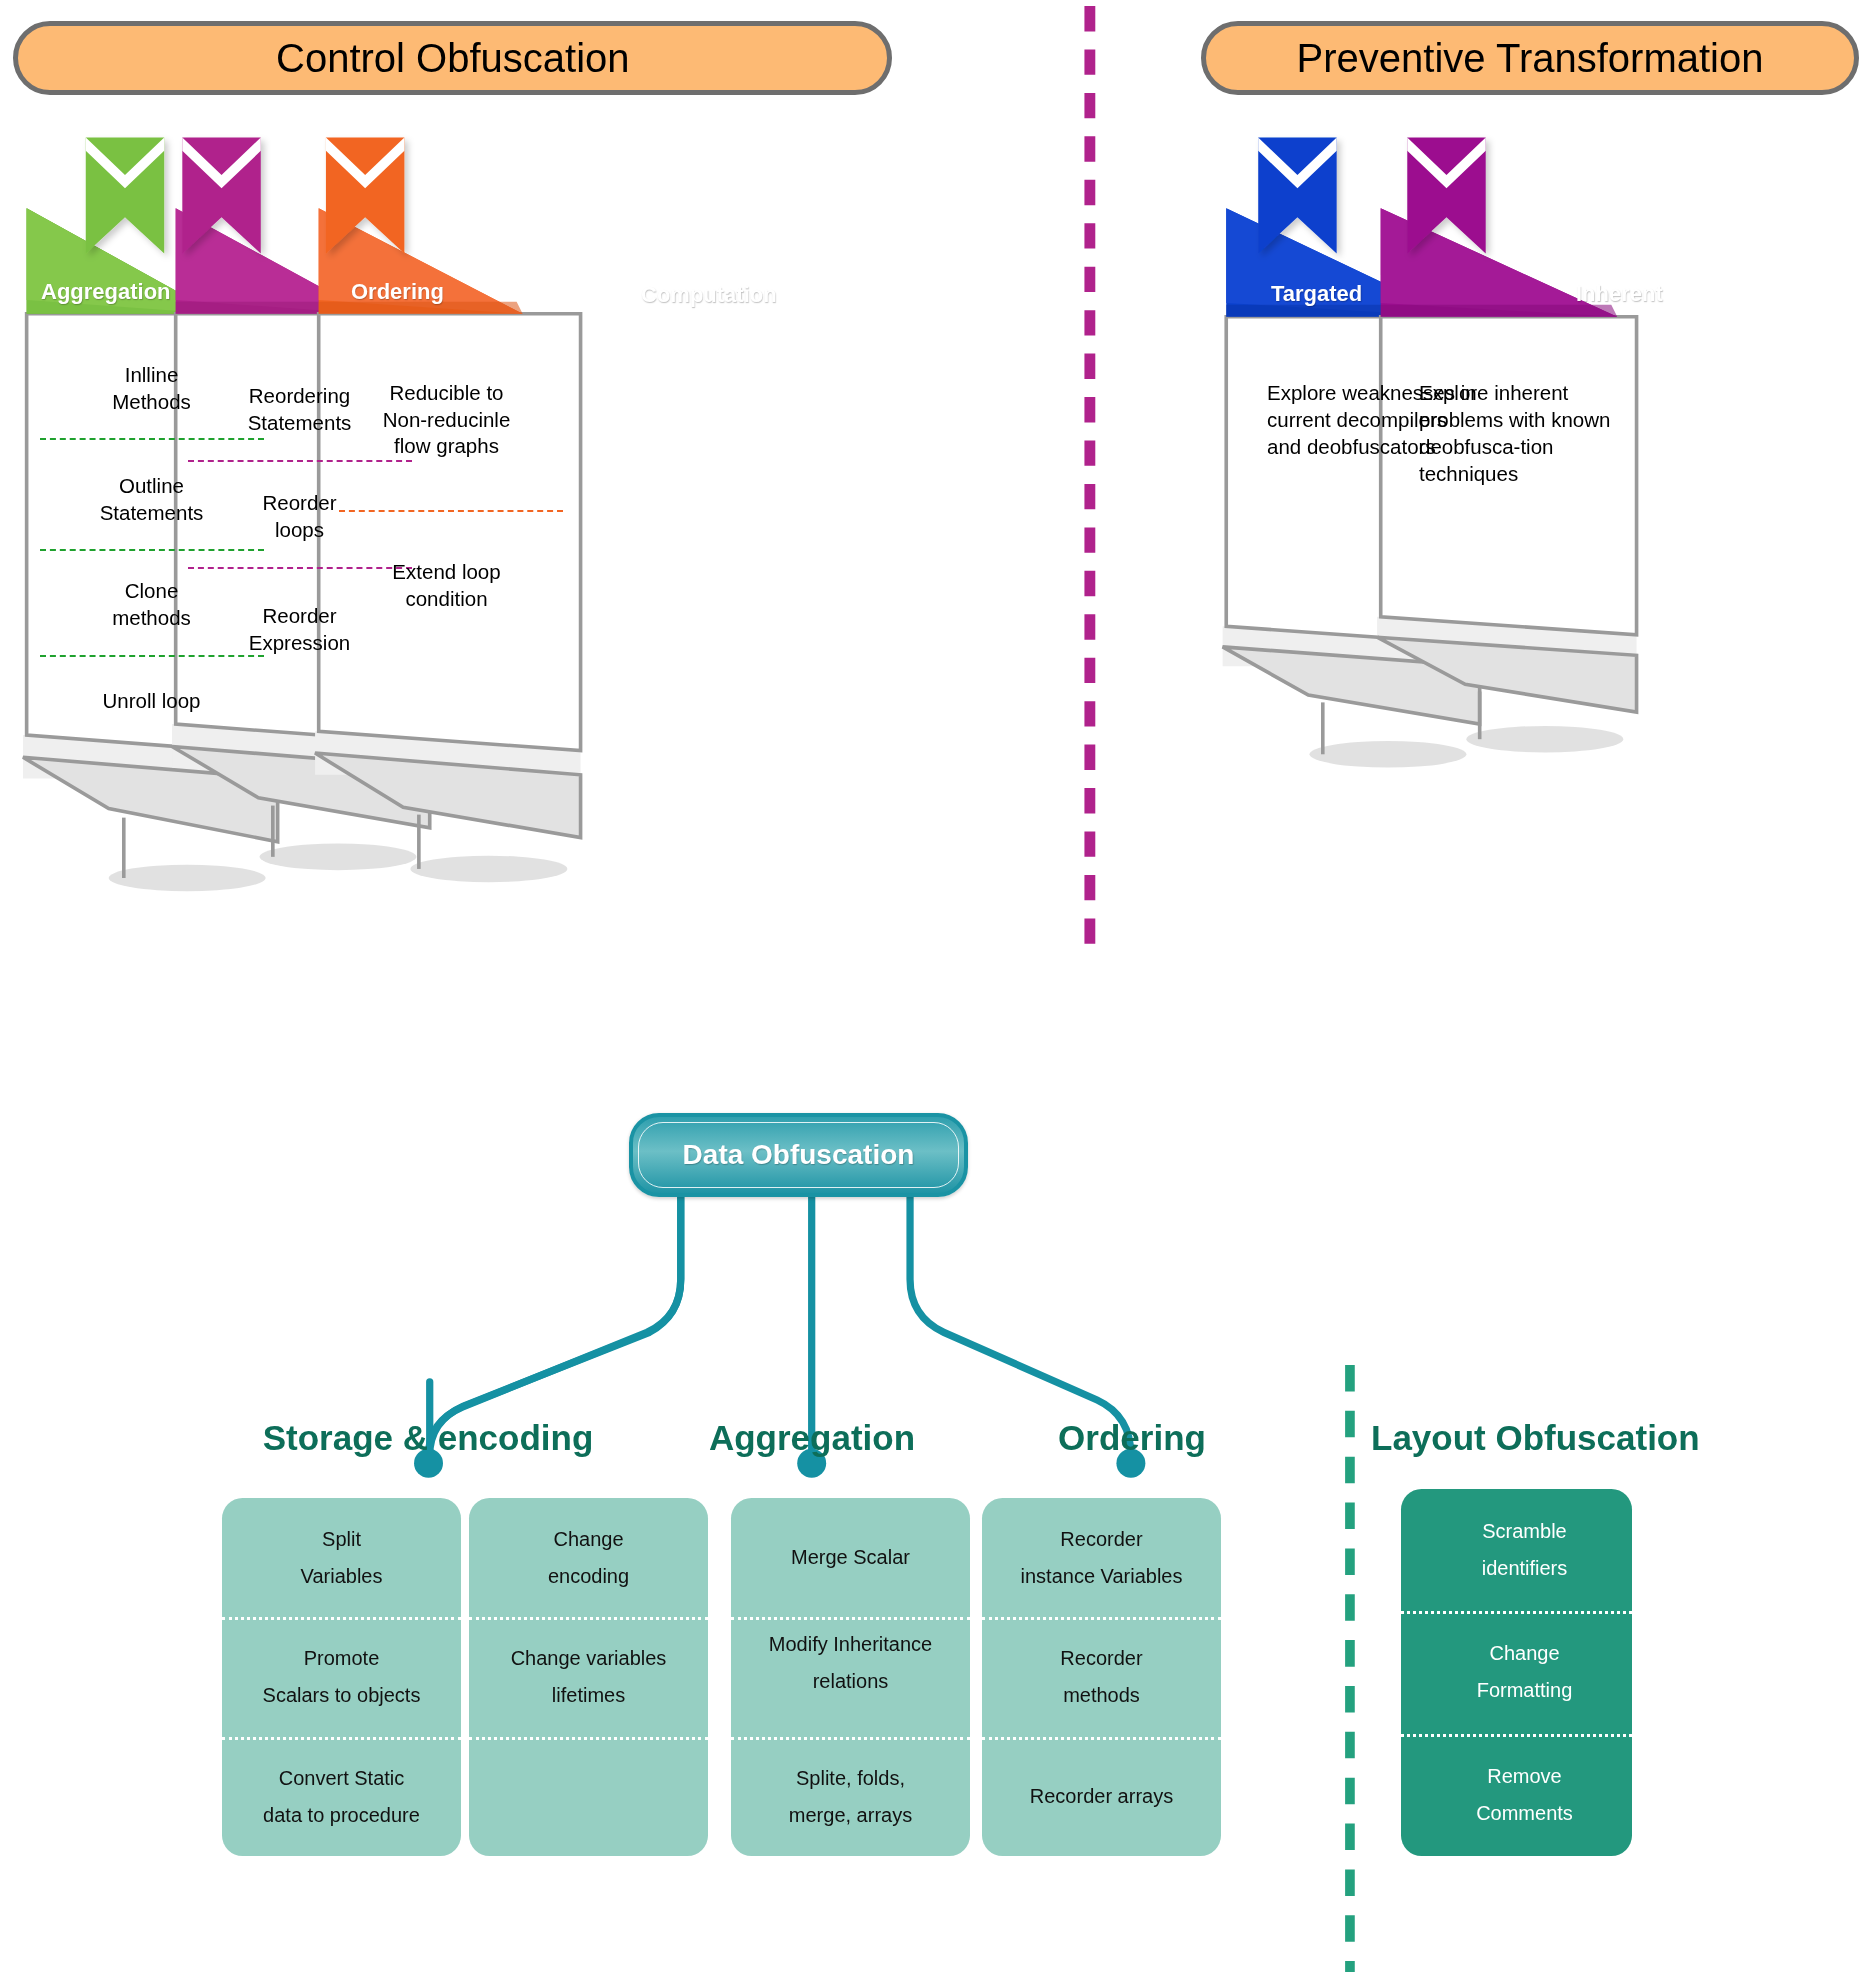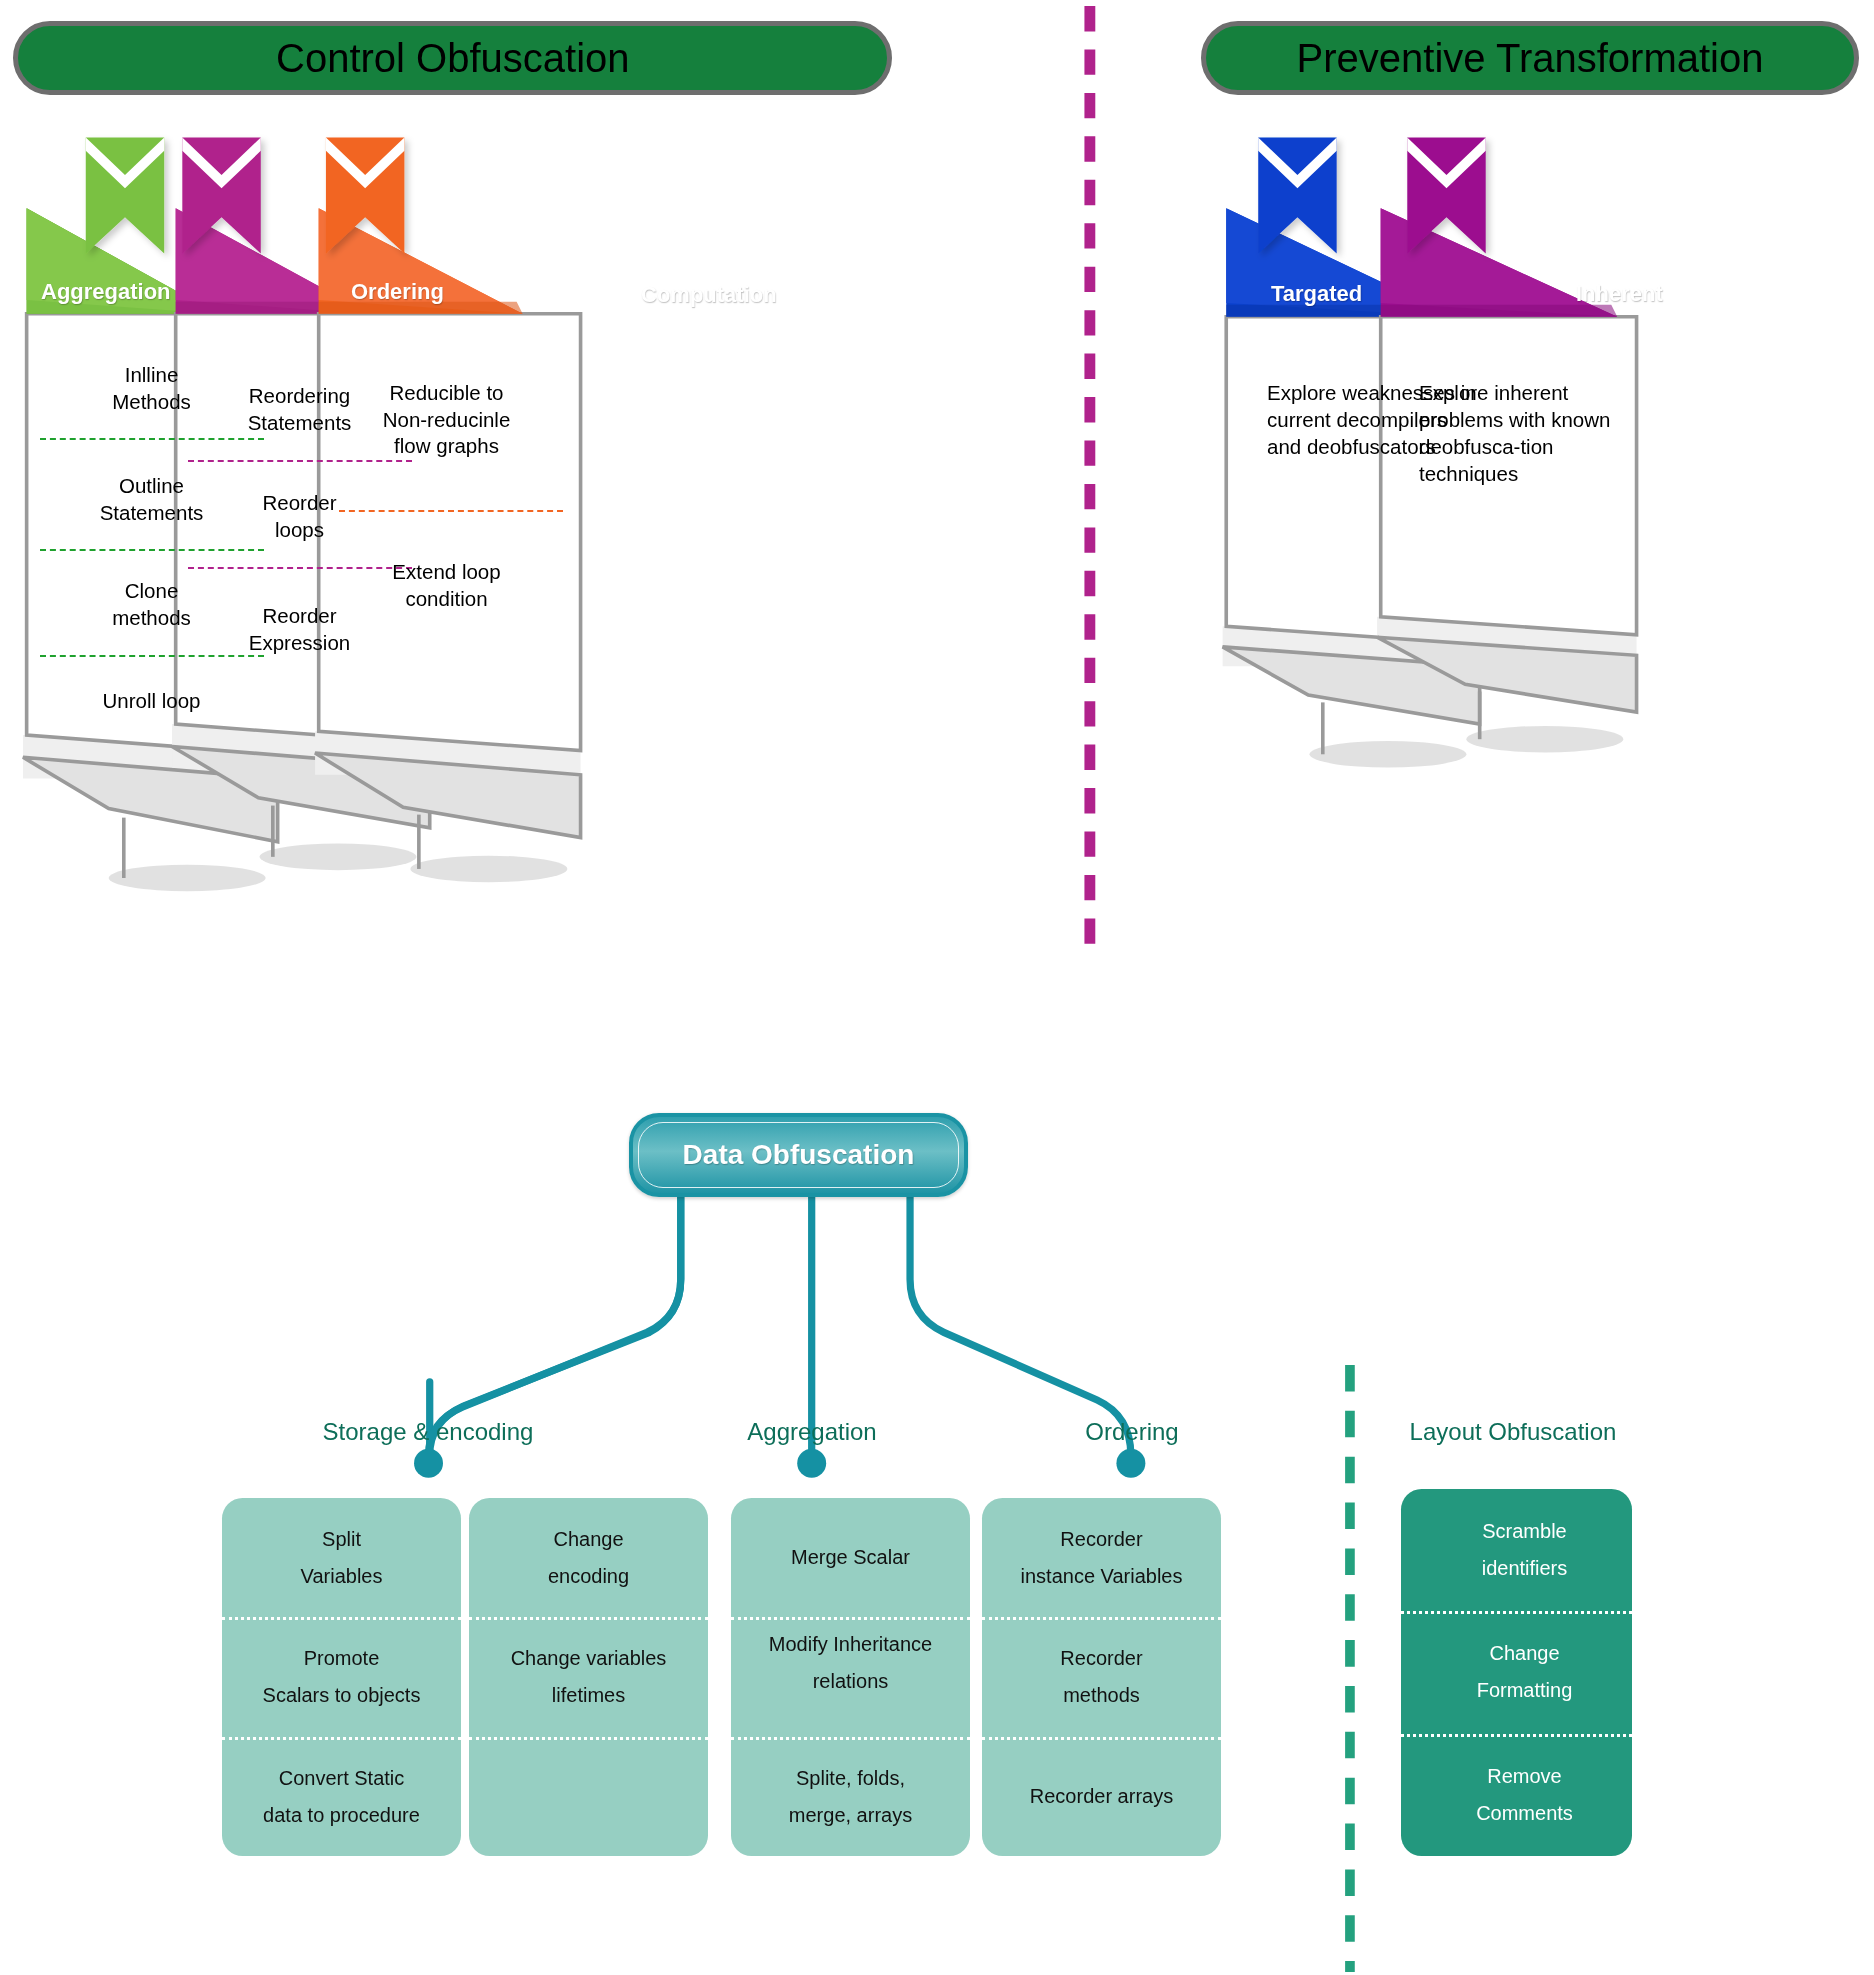--- a/index.html
+++ b/index.html
@@ -3,21 +3,21 @@
 <meta charset="utf-8">
 <style>
   html,body{margin:0;padding:0;background:#ffffff;}
   body{width:1875px;height:1975px;position:relative;overflow:hidden;
        font-family:"Liberation Sans", sans-serif;}
   .stage{position:absolute;left:0;top:0;width:1875px;height:1975px;}
   svg.layer{position:absolute;left:0;top:0;width:1875px;height:1975px;overflow:visible;}
 
   
   .pill{position:absolute;box-sizing:border-box;border:5.4px solid #6e6e6e;
-        background:#15803d;border-radius:42px;display:flex;align-items:center;
+        background:#fdba74;border-radius:42px;display:flex;align-items:center;
         justify-content:center;}
   .pill span{font-size:40px;color:#000;letter-spacing:0px;white-space:nowrap;}
 
   
   .bnr-label{position:absolute;color:#ffffff;font-weight:bold;font-size:22px;
              white-space:nowrap;text-shadow:0.6px 0.6px 1.2px rgba(0,0,0,.25);}
 
   
   .card-text{position:absolute;text-align:center;color:#000;font-size:20.5px;
              line-height:1.30;}
@@ -29,21 +29,21 @@
            background:linear-gradient(180deg,#2f9fae 0%,#6cbfc6 45%,#1f94a5 100%);
            border:4.2px solid #1a93a4;
            display:flex;align-items:center;justify-content:center;
            box-shadow:0 1.2px 3.6px rgba(0,0,0,.18);}
   .do-node .inner{position:absolute;left:5.4px;top:5.4px;right:5.4px;bottom:5.4px;
            border:1.8px solid rgba(255,255,255,.85);border-radius:25px;pointer-events:none;}
   .do-node span{position:relative;z-index:2;color:#fff;font-weight:bold;font-size:28px;
            white-space:nowrap;text-shadow:0.6px 0.6px 1.2px rgba(0,0,0,.25);}
 
   
-  .bhead{position:absolute;color:#0d6e59;font-weight:normal;font-size:24px;
+  .bhead{position:absolute;color:#0d6e59;font-weight:bold;font-size:35px;
          white-space:nowrap;text-align:center;}
 
   
   .bcard{position:absolute;border-radius:20.5px;background:#96cfc2;box-sizing:border-box;}
   .bcard.dark{background:#23987e;}
   .bcell{position:absolute;left:0;right:0;display:flex;align-items:center;
          justify-content:center;text-align:center;font-size:20px;color:#111;
          line-height:1.85;padding:0 9.7px;box-sizing:border-box;}
   .bcard.dark .bcell{color:#ffffff;margin-left:16px;}
   .bdash{position:absolute;left:0;right:0;height:0;border-top:3px dotted #ffffff;}

